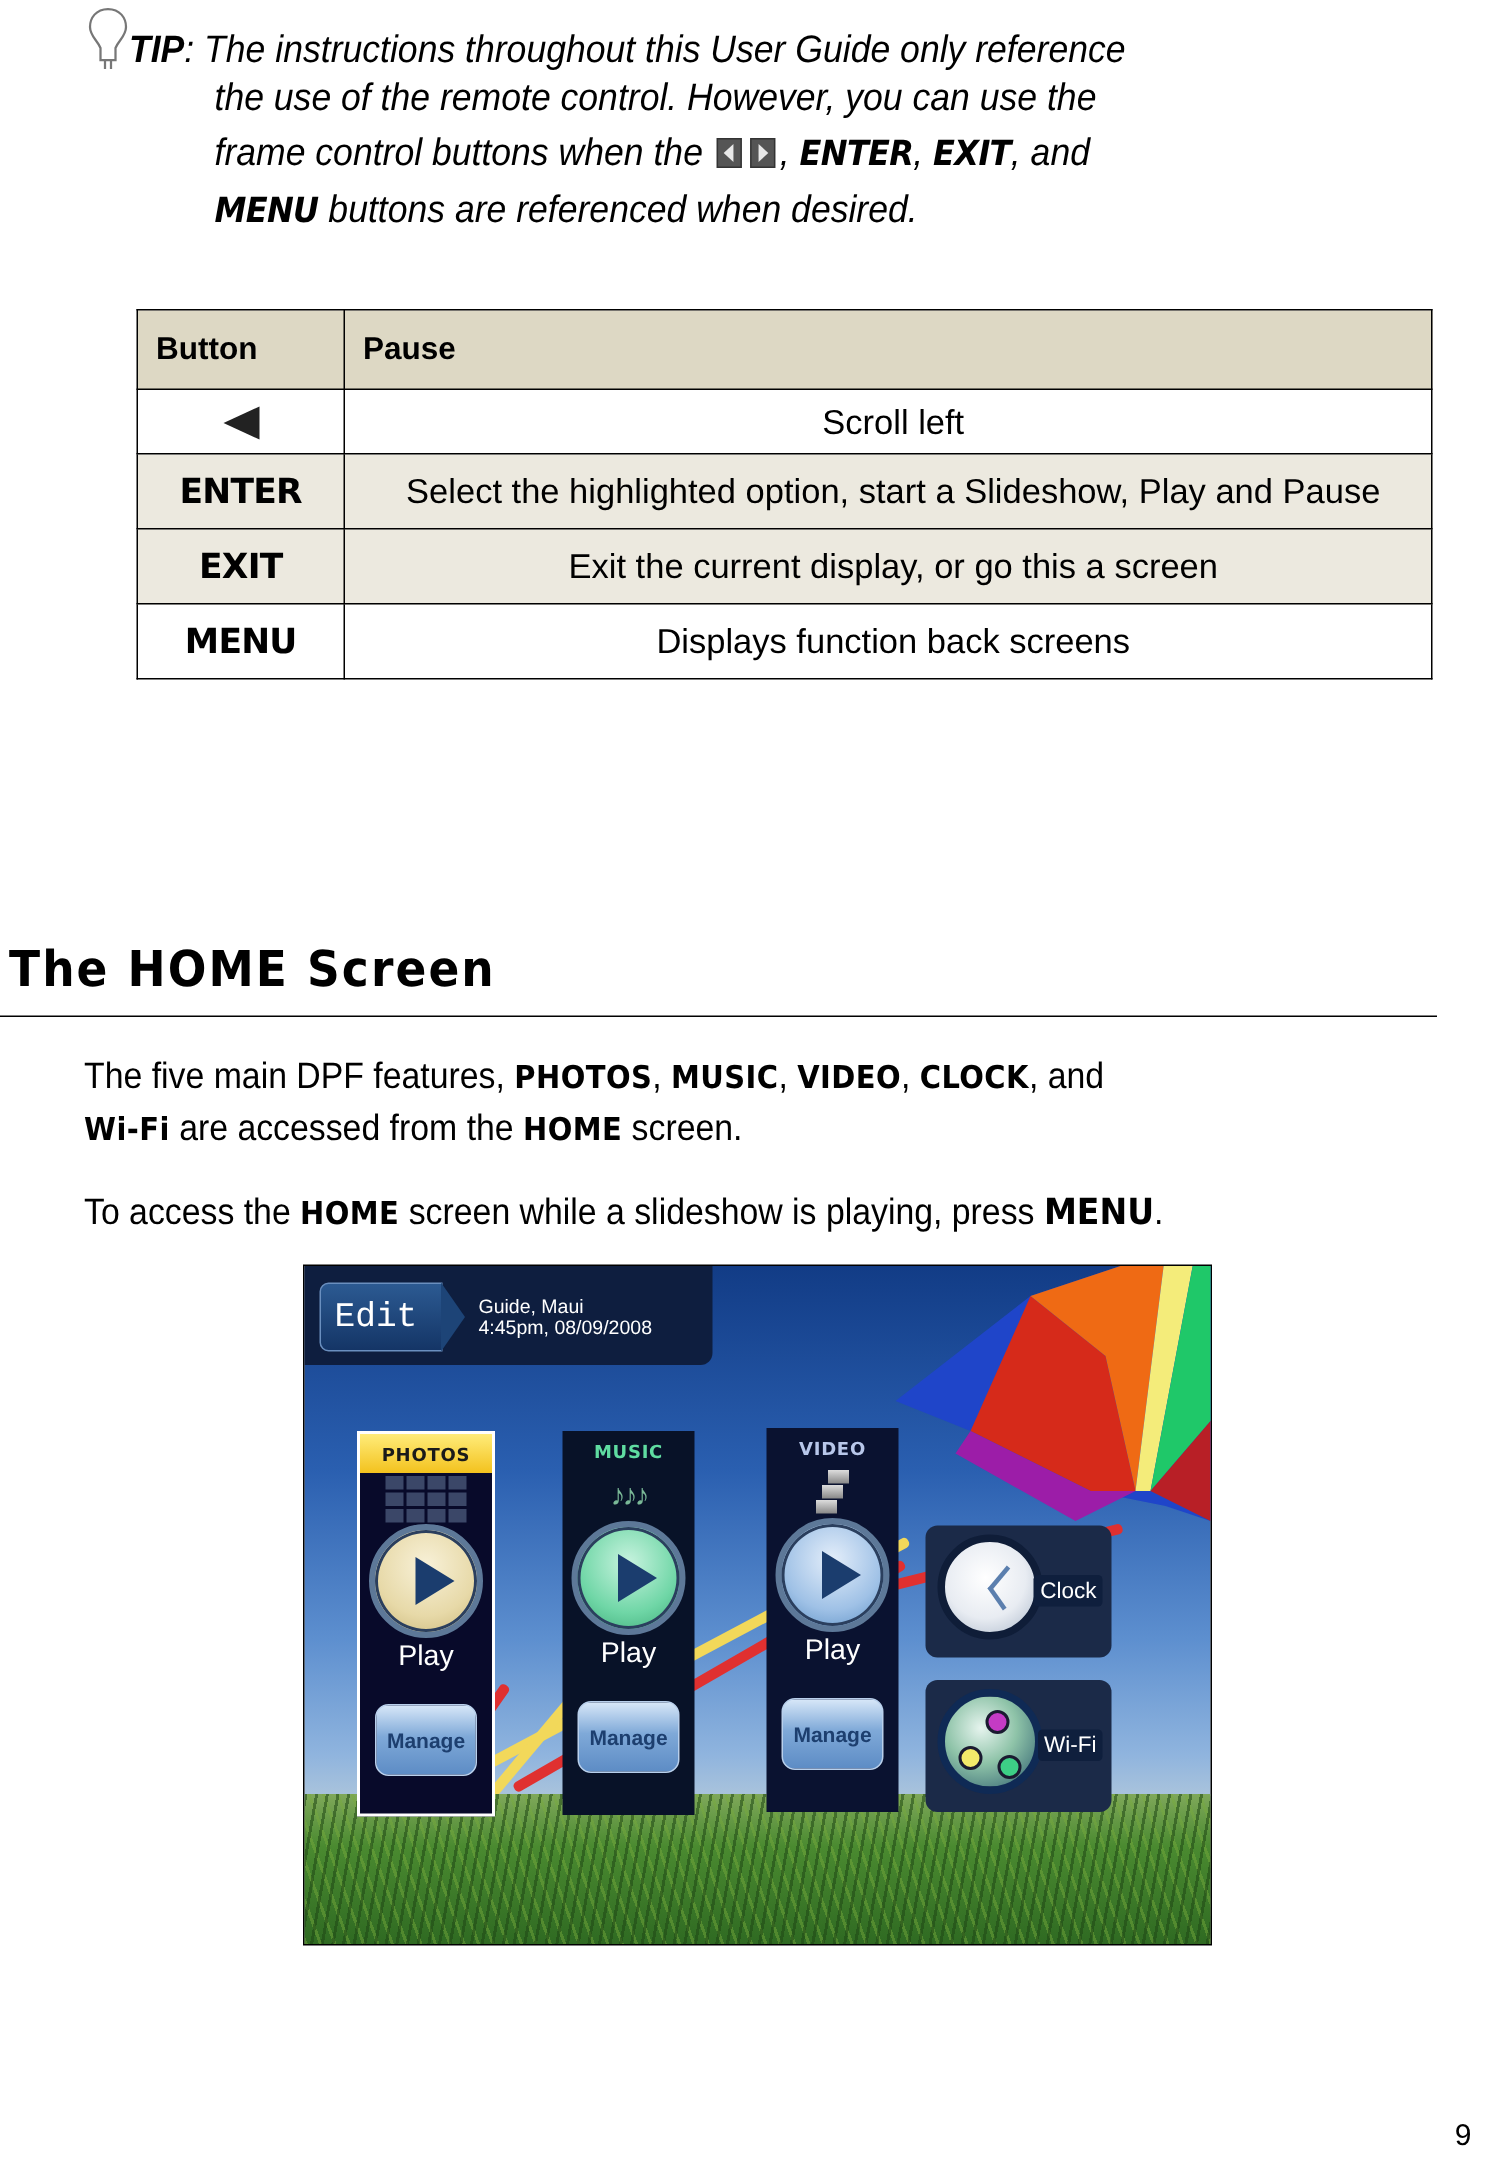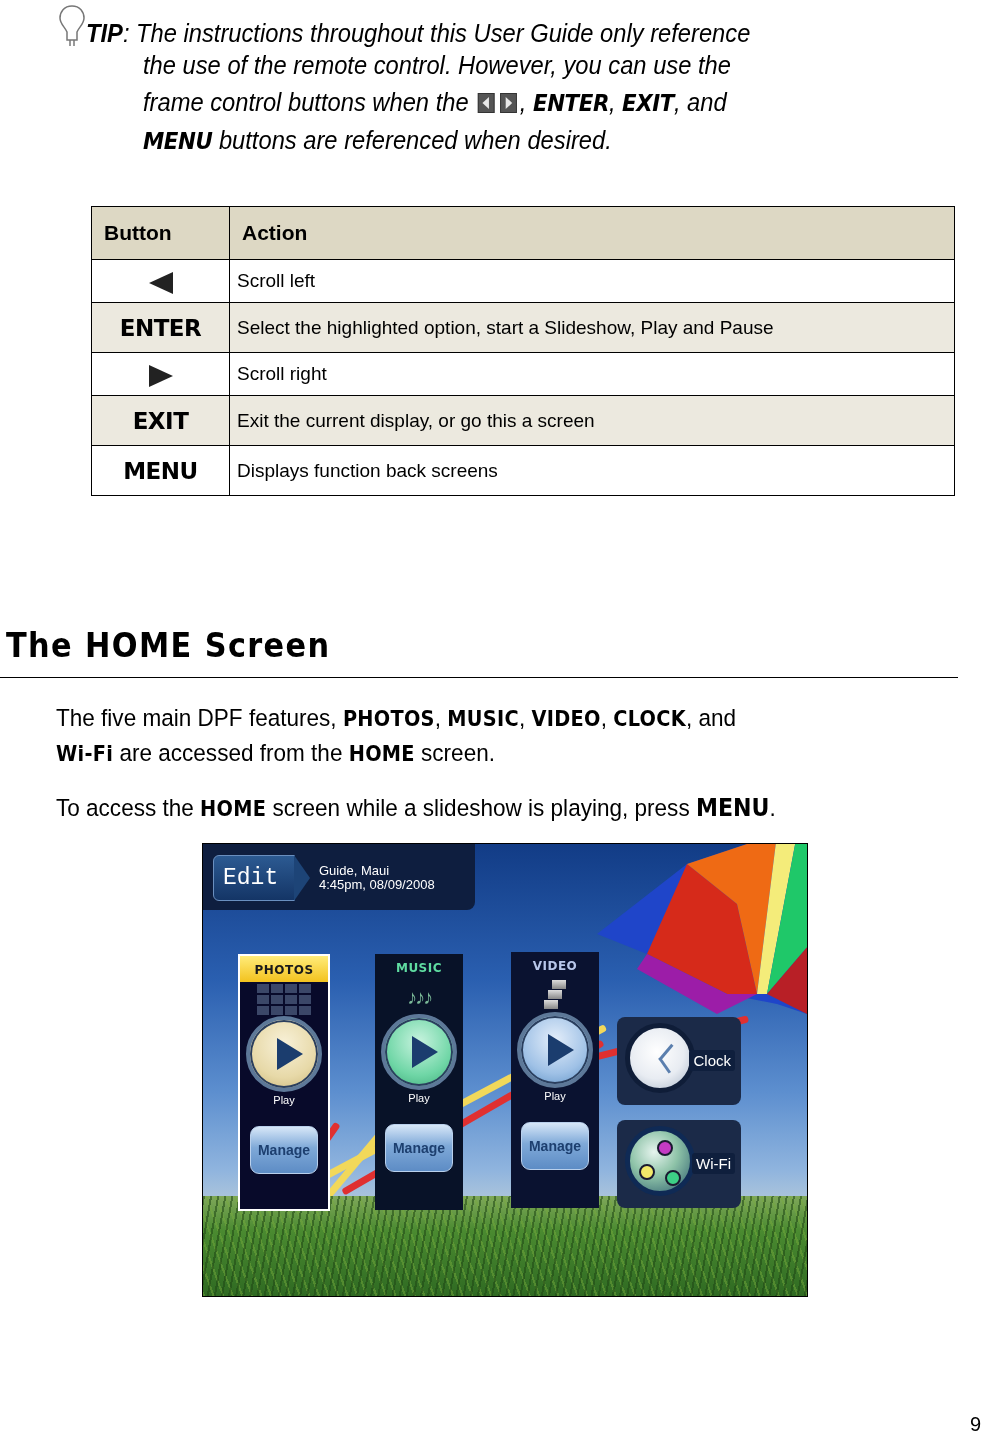--- a/index.html
+++ b/index.html
@@ -14,21 +14,21 @@
   .mini-btn { display: inline-block; width: 16px; height: 18px; background: #555; vertical-align: -2px; margin: 0 3px; position: relative; border: 1px solid #333; }
   .mini-btn::after { content: ""; position: absolute; top: 3px; border-top: 6px solid transparent; border-bottom: 6px solid transparent; }
   .mini-btn.left::after { left: 4px; border-right: 7px solid #e8e8e8; }
   .mini-btn.right::after { left: 5px; border-left: 7px solid #e8e8e8; }
 
   
   table.btns { position: absolute; left: 91px; top: 206px; width: 864px; border-collapse: collapse; }
   table.btns td, table.btns th { border: 1.5px solid #000; padding: 0; }
   table.btns th { background: #ddd8c4; height: 52px; text-align: left; font-size: 21px; font-weight: bold; padding-left: 12px; }
   table.btns th.col-btn { width: 125px; padding-left: 12px; }
-  table.btns td { font-size: 19px; padding-left: 7px; height: 42px; }
+  table.btns td { font-size: 23px; padding-left: 7px; height: 42px; text-align: center; }
   table.btns td.btn-cell { text-align: center; padding-left: 0; font-family: "DejaVu Sans", sans-serif; font-weight: bold; font-size: 23px; letter-spacing: -0.5px; }
   table.btns tr.shade td { background: #ece9df; }
   table.btns tr.tall td { height: 49px; }
   .tri-left { display: inline-block; width: 0; height: 0; border-top: 11px solid transparent; border-bottom: 11px solid transparent; border-right: 24px solid #222; vertical-align: middle; }
   .tri-right { display: inline-block; width: 0; height: 0; border-top: 11px solid transparent; border-bottom: 11px solid transparent; border-left: 24px solid #222; vertical-align: middle; }
 
   
   .section-title { position: absolute; left: 6px; top: 626px; font-family: "DejaVu Sans", sans-serif; font-weight: bold; font-size: 33px; letter-spacing: 1.5px; transform: scaleX(0.92); transform-origin: left top; }
   .section-rule { position: absolute; left: 0; top: 677px; width: 958px; height: 1px; background: #000; }
 
@@ -64,21 +64,21 @@
   .grid-icon { display: grid; grid-template-columns: repeat(4, 12px); gap: 2px; }
   .grid-icon span { width: 12px; height: 9px; background: #3b4768; display: block; }
   .notes-icon { color: #7ab897; font-size: 20px; letter-spacing: -2px; }
   .stack-icon { width: 22px; height: 30px; position: relative; }
   .stack-icon span { position: absolute; width: 14px; height: 9px; background: linear-gradient(180deg,#ddd,#888); }
   .play-circle { margin: 0 auto; width: 76px; height: 76px; border-radius: 50%; border: 4px solid #5d7898; box-sizing: border-box; position: relative; box-shadow: 0 0 0 2px #2b3f5e inset; }
   .photos .play-circle { background: radial-gradient(circle at 50% 35%, #f8f1d8 0%, #e7d9a8 60%, #c9b577 100%); }
   .music .play-circle { background: radial-gradient(circle at 50% 35%, #c8f3df 0%, #6fd6a6 60%, #3ca977 100%); }
   .video .play-circle { background: radial-gradient(circle at 50% 35%, #e4eefa 0%, #9fc1e6 60%, #5b8fc4 100%); }
   .play-circle::after { content: ""; position: absolute; left: 27px; top: 18px; border-top: 16px solid transparent; border-bottom: 16px solid transparent; border-left: 26px solid #1b3d6e; }
-  .play-label { text-align: center; color: #fff; font-size: 11px; margin-top: 2px; }
+  .play-label { text-align: center; color: #fff; font-size: 19px; margin-top: 2px; }
   .manage-btn { margin: 20px auto 0; width: 66px; height: 46px; border-radius: 9px; background: linear-gradient(180deg, #d7e7f8 0%, #7fa9d8 45%, #5d8cc5 100%); border: 1px solid #b9d0ec; color: #1d3f6f; font-size: 14px; line-height: 46px; text-align: center; font-weight: bold; }
 
   .tile { position: absolute; left: 414px; width: 124px; height: 88px; background: #1b2a48; border-radius: 8px; }
   .tile.clock { top: 173px; }
   .tile.wifi { top: 276px; }
   .tile .dial { position: absolute; left: 8px; top: 6px; width: 70px; height: 70px; border-radius: 50%; background: radial-gradient(circle at 45% 40%, #ffffff 0%, #e8ecf2 55%, #aab7c9 100%); border: 5px solid #0f1d38; box-sizing: border-box; }
   .tile .dial .h1 { position: absolute; left: 28px; top: 12px; width: 3px; height: 20px; background: #5b7fae; transform: rotate(40deg); transform-origin: bottom center; }
   .tile .dial .h2 { position: absolute; left: 28px; top: 30px; width: 3px; height: 18px; background: #5b7fae; transform: rotate(-35deg); transform-origin: top center; }
   .tile .globe { position: absolute; left: 8px; top: 6px; width: 70px; height: 70px; border-radius: 50%; background: radial-gradient(circle at 40% 35%, #e6f4ee 0%, #8ec3a8 45%, #2c5c6e 100%); border: 5px solid #0f2a55; box-sizing: border-box; }
   .dot { position: absolute; width: 12px; height: 12px; border-radius: 50%; border: 2px solid #1a1a30; }
@@ -105,35 +105,31 @@
   </div>
   <div class="tip-line" style="left:85px; top:121px;">
     <span class="sans-b">MENU</span><span> buttons are referenced when desired.</span>
   </div>
 </div>
 
 <table class="btns">
   <thead>
     <tr>
       <th class="col-btn">Button</th>
-      <th>Action</th>
+      <th>Pause</th>
     </tr>
   </thead>
   <tbody>
     <tr>
       <td class="btn-cell"><span class="tri-left"></span></td>
       <td>Scroll left</td>
     </tr>
     <tr class="shade tall">
       <td class="btn-cell">ENTER</td>
       <td>Select the highlighted option, start a Slideshow, Play and Pause</td>
-    </tr>
-    <tr>
-      <td class="btn-cell"><span class="tri-right"></span></td>
-      <td>Scroll right</td>
     </tr>
     <tr class="shade tall">
       <td class="btn-cell">EXIT</td>
       <td>Exit the current display, or go this a screen</td>
     </tr>
     <tr class="tall">
       <td class="btn-cell">MENU</td>
       <td>Displays function back screens</td>
     </tr>
   </tbody>

